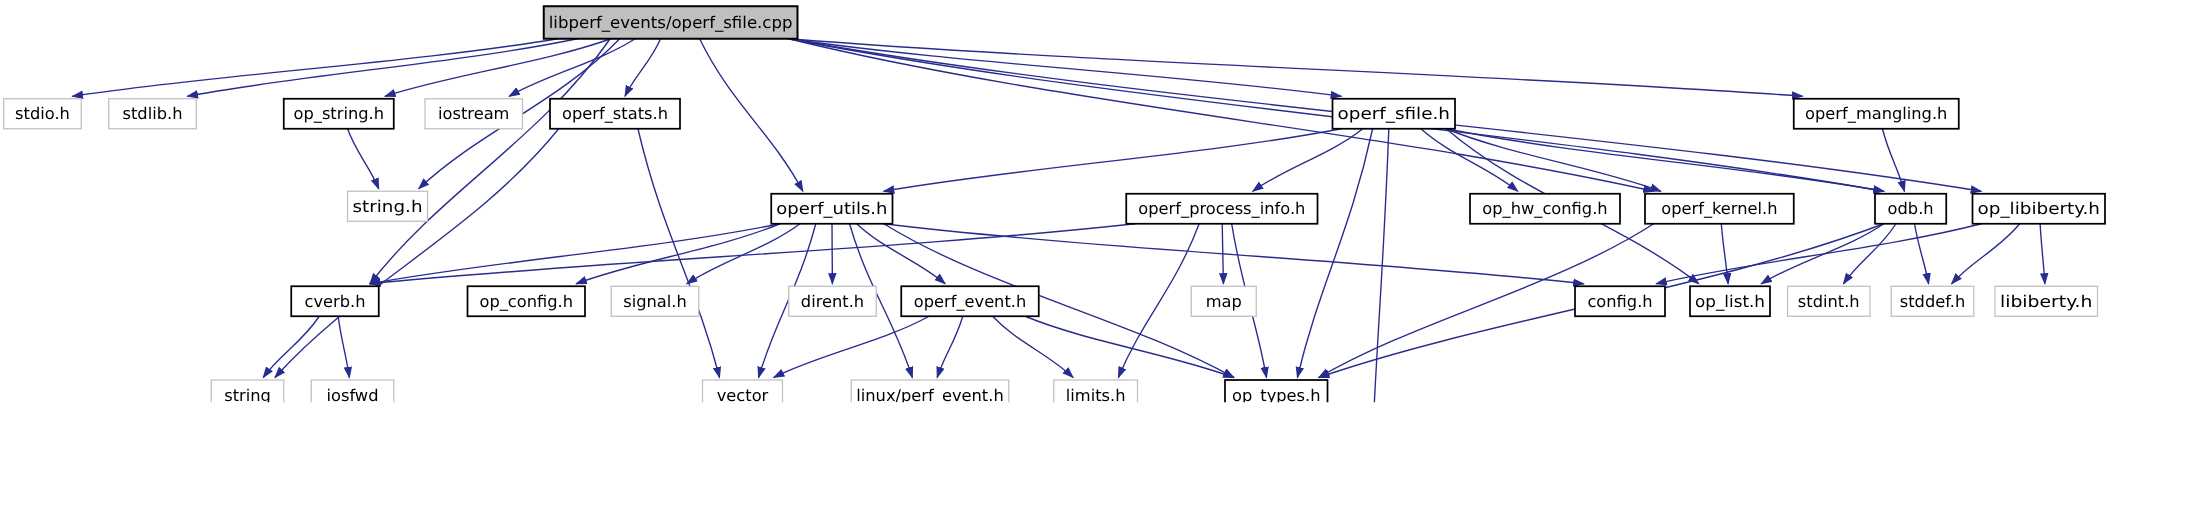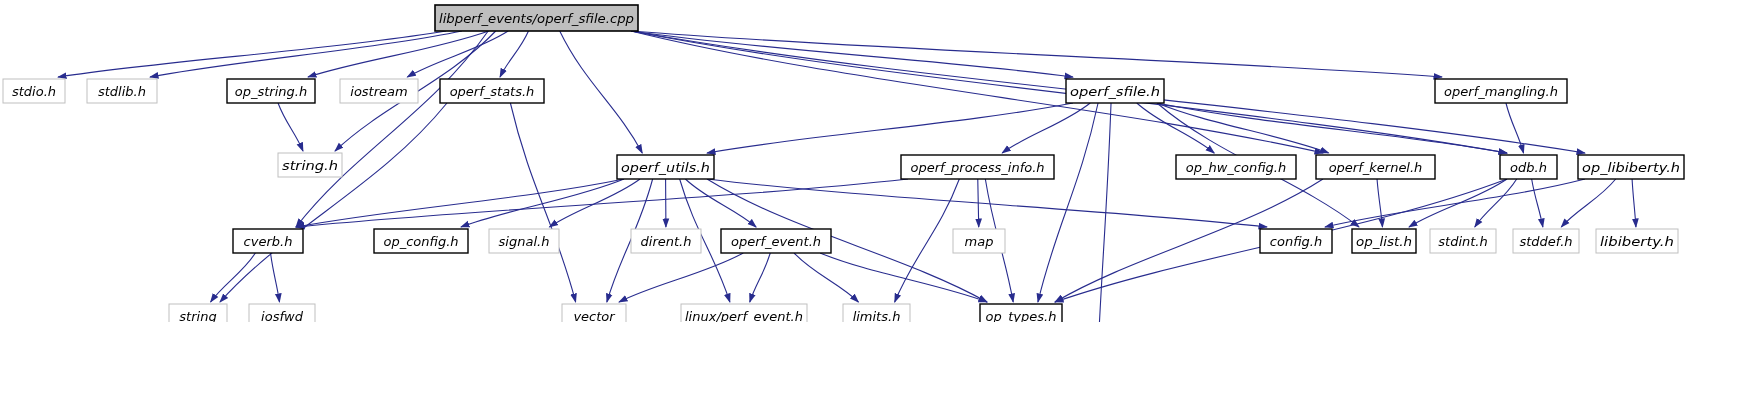--- a/index.html
+++ b/index.html
@@ -1,17 +1,17 @@
 <!DOCTYPE html>
 <html><head>
 <meta charset="utf-8">
 <style>
   html, body { margin: 0; padding: 0; background: #ffffff; }
   body { font-family: "DejaVu Sans", "Liberation Sans", sans-serif; }
-  #graph-wrap { position: relative; width: 1764px; height: 322px; background: #ffffff; overflow: hidden; font-style: italic; }
+  #graph-wrap { position: relative; width: 1764px; height: 322px; background: #ffffff; overflow: hidden; }
   svg { display: block; }
   .node-rect-plain  { fill: #ffffff; stroke: #bfbfbf; stroke-width: 1; }
   .node-rect-doc    { fill: #ffffff; stroke: #000000; stroke-width: 1.4; }
   .node-rect-root   { fill: #bfbfbf; stroke: #000000; stroke-width: 1.6; }
   .node-label { fill: #000000; font-size: 13px; font-family: "DejaVu Sans", "Liberation Sans", sans-serif; }
   .edge { fill: none; stroke-width: 1.1; }
 </style>
 </head>
 <body>
 

